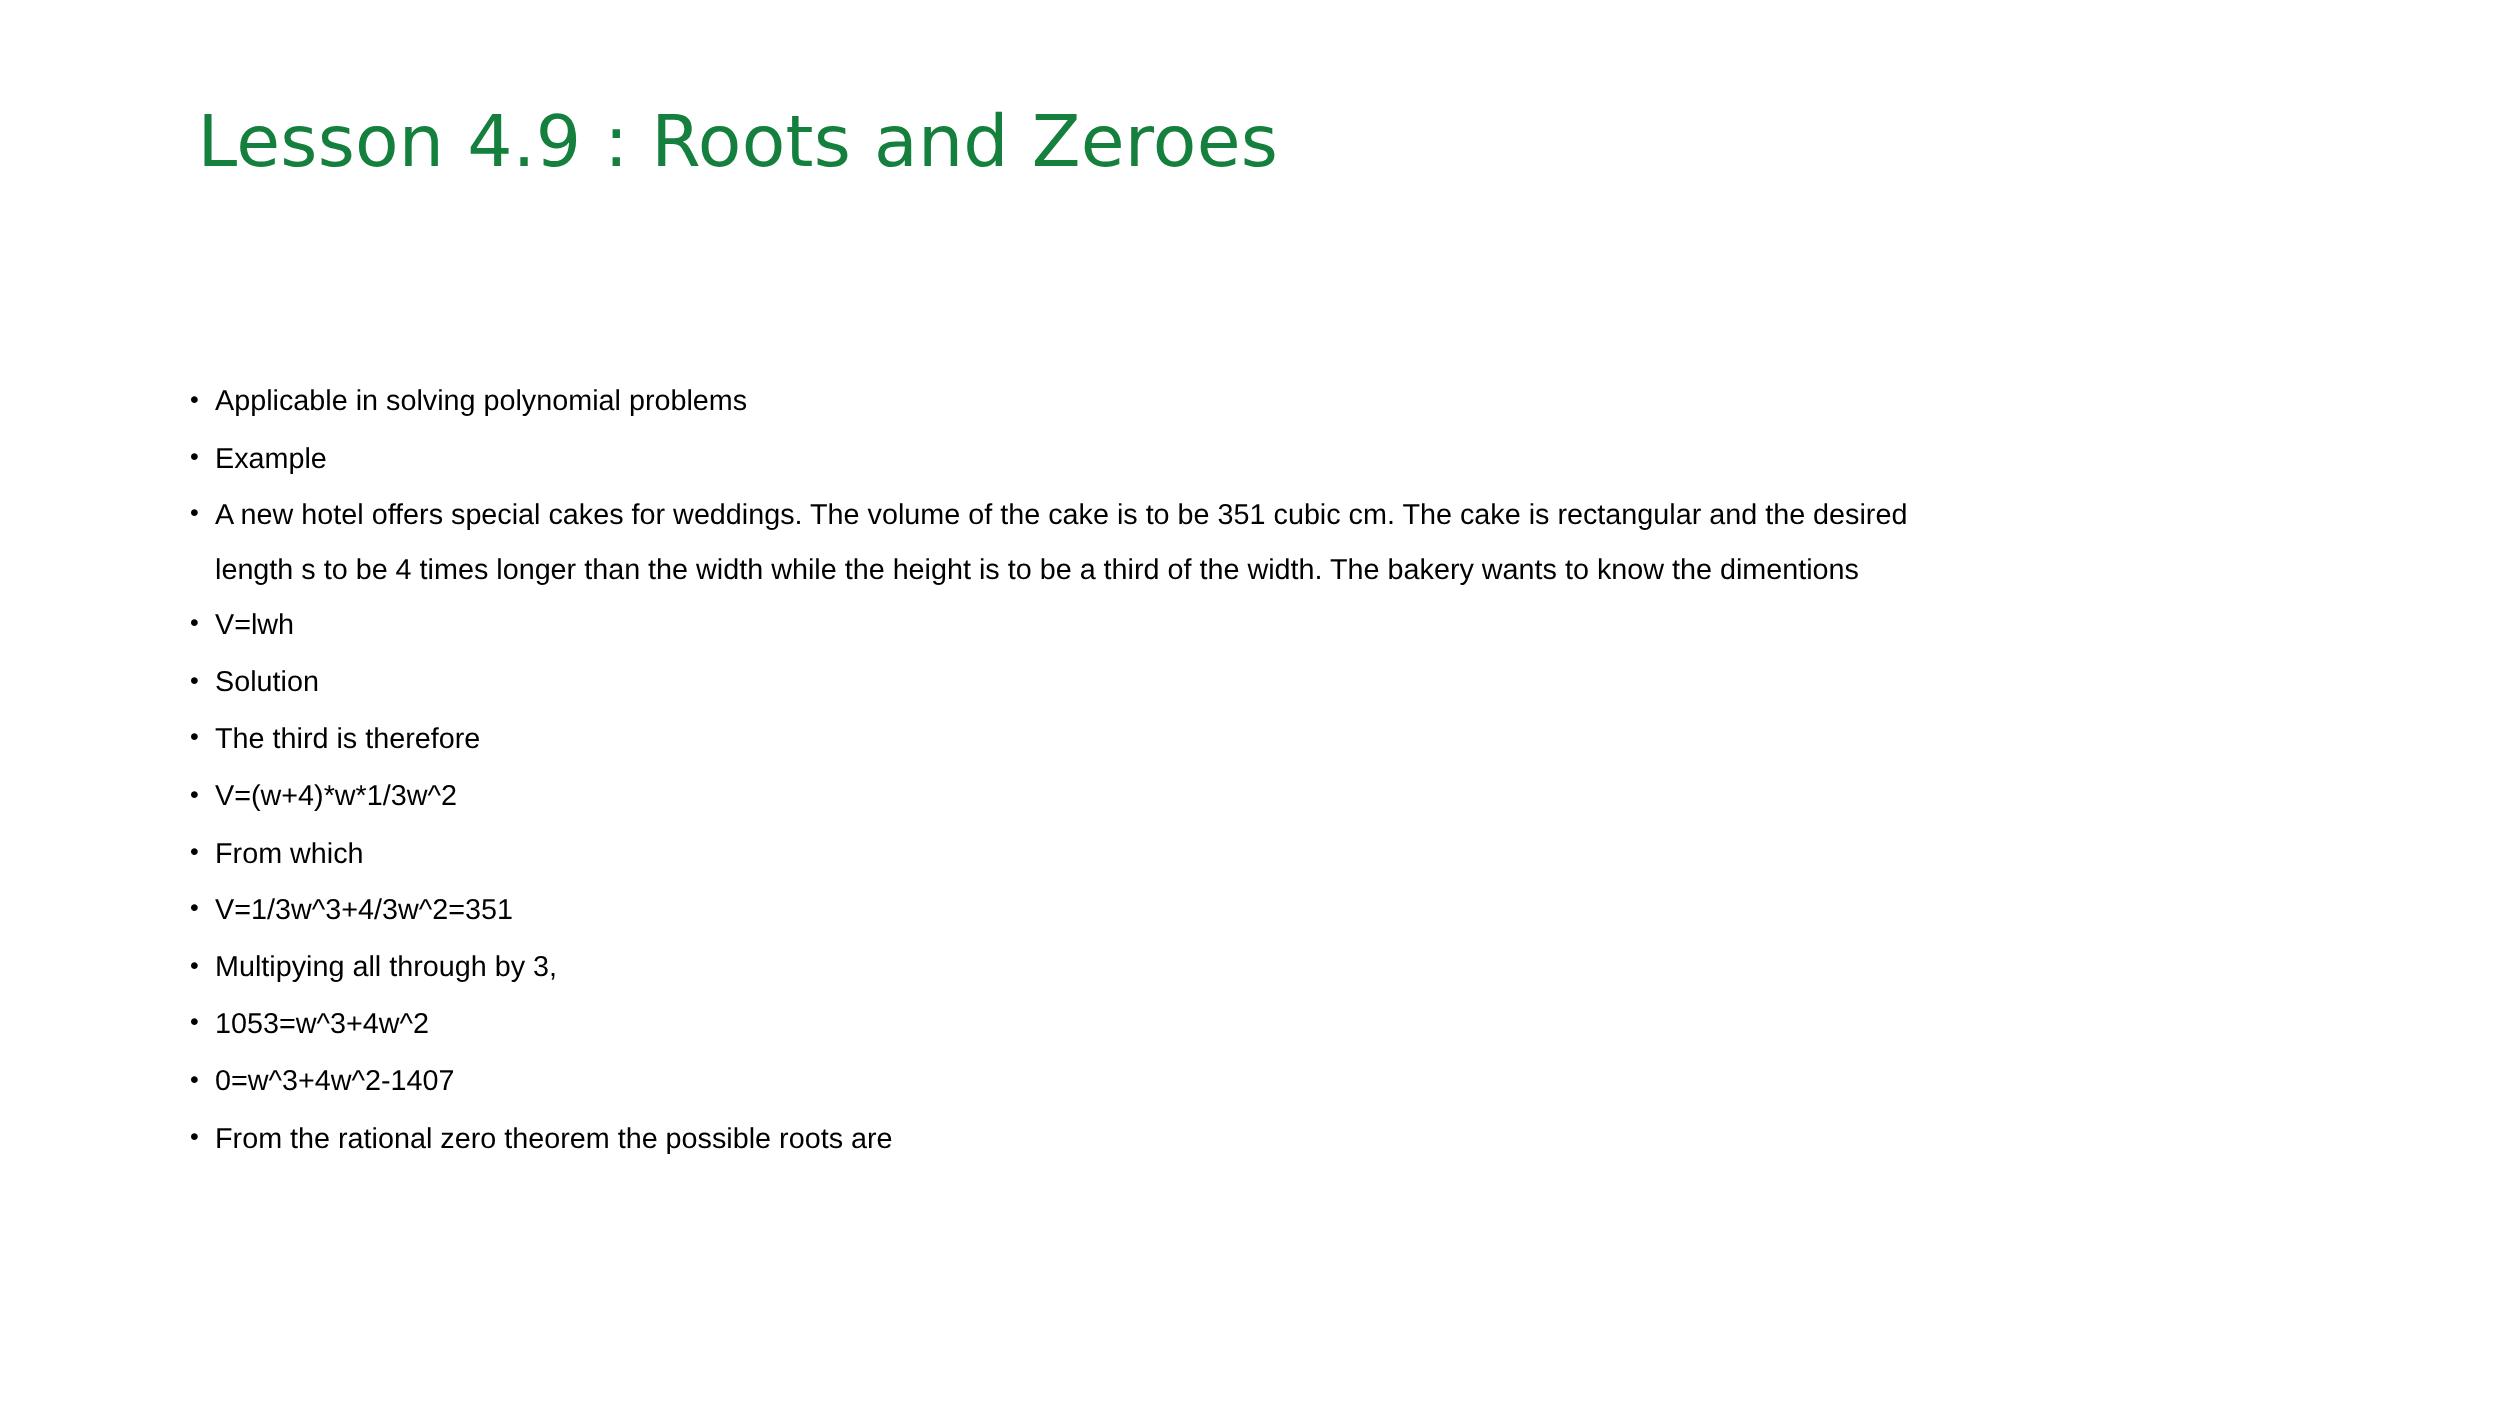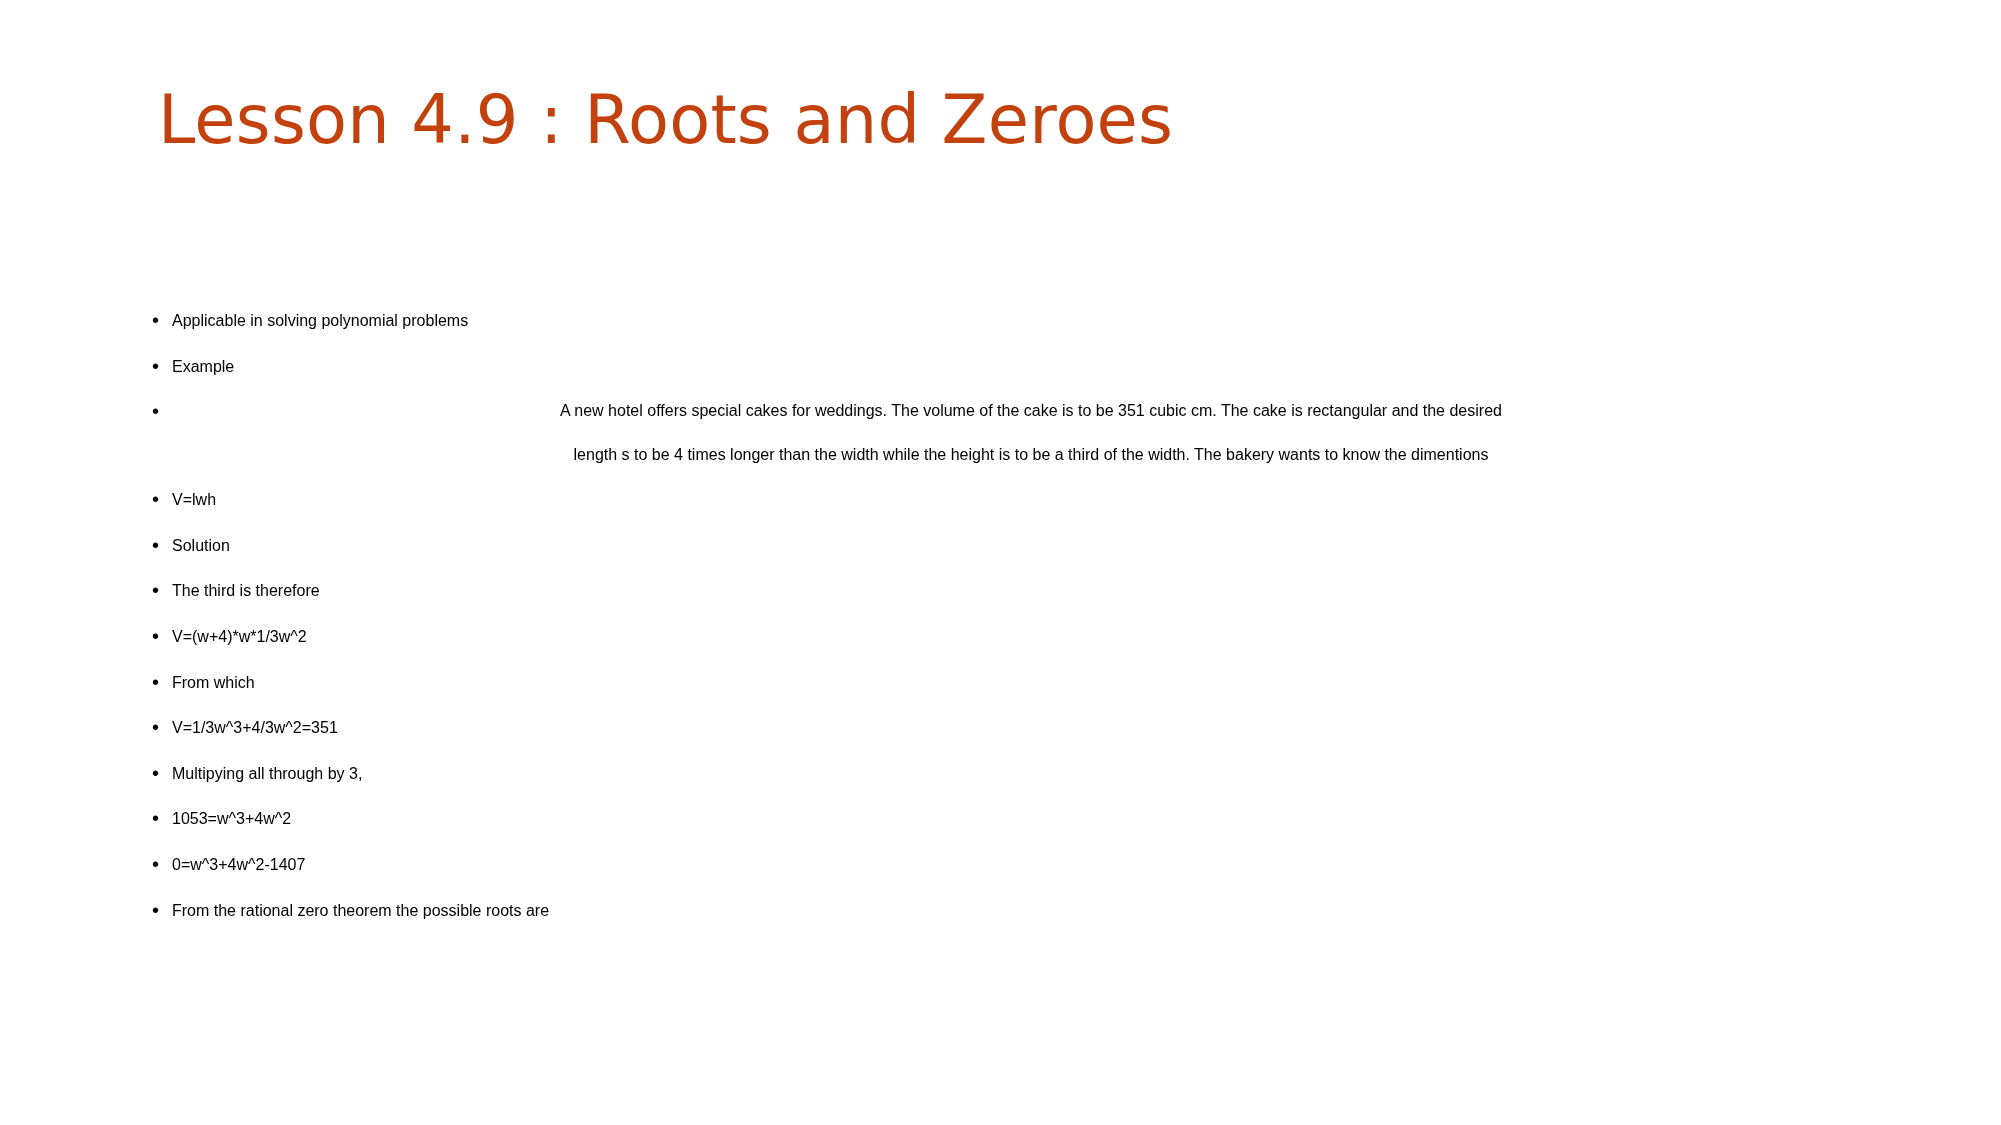--- a/index.html
+++ b/index.html
@@ -30,24 +30,24 @@
     position: absolute;
     left: 158px;
     top: 84px;
     width: 1700px;
   }
   .slide-title {
     margin: 0;
     padding: 0;
     font-family: "DejaVu Sans", sans-serif;
     font-weight: 400;
-    font-size: 67px;
+    font-size: 57px;
     line-height: 1.08;
     letter-spacing: 0.2px;
-    color: #c2410c;
+    color: #15803d;
     white-space: nowrap;
   }
 
   
   .body-block {
     position: absolute;
     left: 150px;
     top: 298px;
     width: 1740px;
   }
@@ -57,21 +57,21 @@
     margin: 0;
     padding: 0;
   }
 
   .bullet-item {
     position: relative;
     margin: 0;
     padding: 0 0 0 22px;
     font-family: "Liberation Sans", sans-serif;
     font-weight: 400;
-    font-size: 16px;
+    font-size: 23px;
     line-height: 45.6px;
     color: #000000;
     text-align: left;
   }
 
   .bullet-item::before {
     content: "\2022";
     position: absolute;
     left: 2px;
     top: 0;
@@ -84,21 +84,20 @@
   .bullet-item.wrap {
     padding-left: 22px;
     line-height: 44px;
   }
   .bullet-item.wrap .para {
     display: block;
   }
 
   .nowrap {
     white-space: nowrap;
-    text-align: center;
   }
 </style>
 </head>
 <body>
 
 <div class="slide">
 
   <div class="title-block">
     <h1 class="slide-title">Lesson 4.9 : Roots and Zeroes</h1>
   </div>

